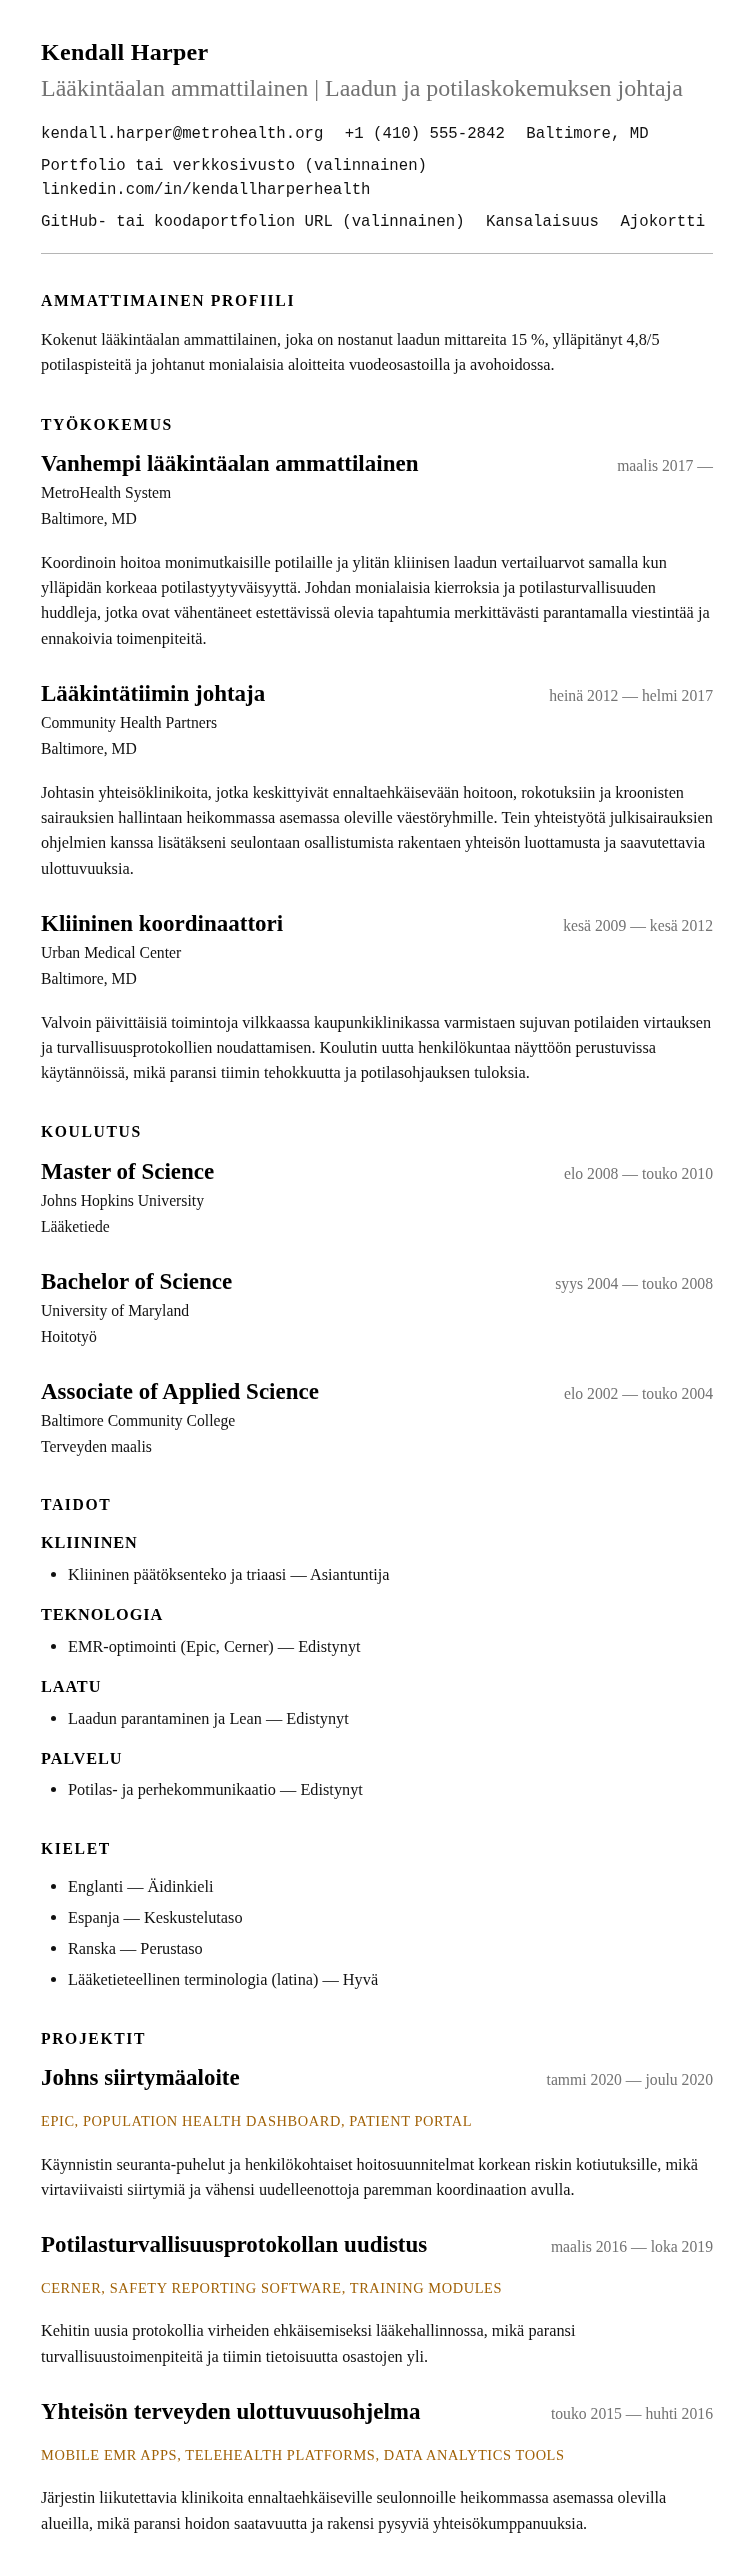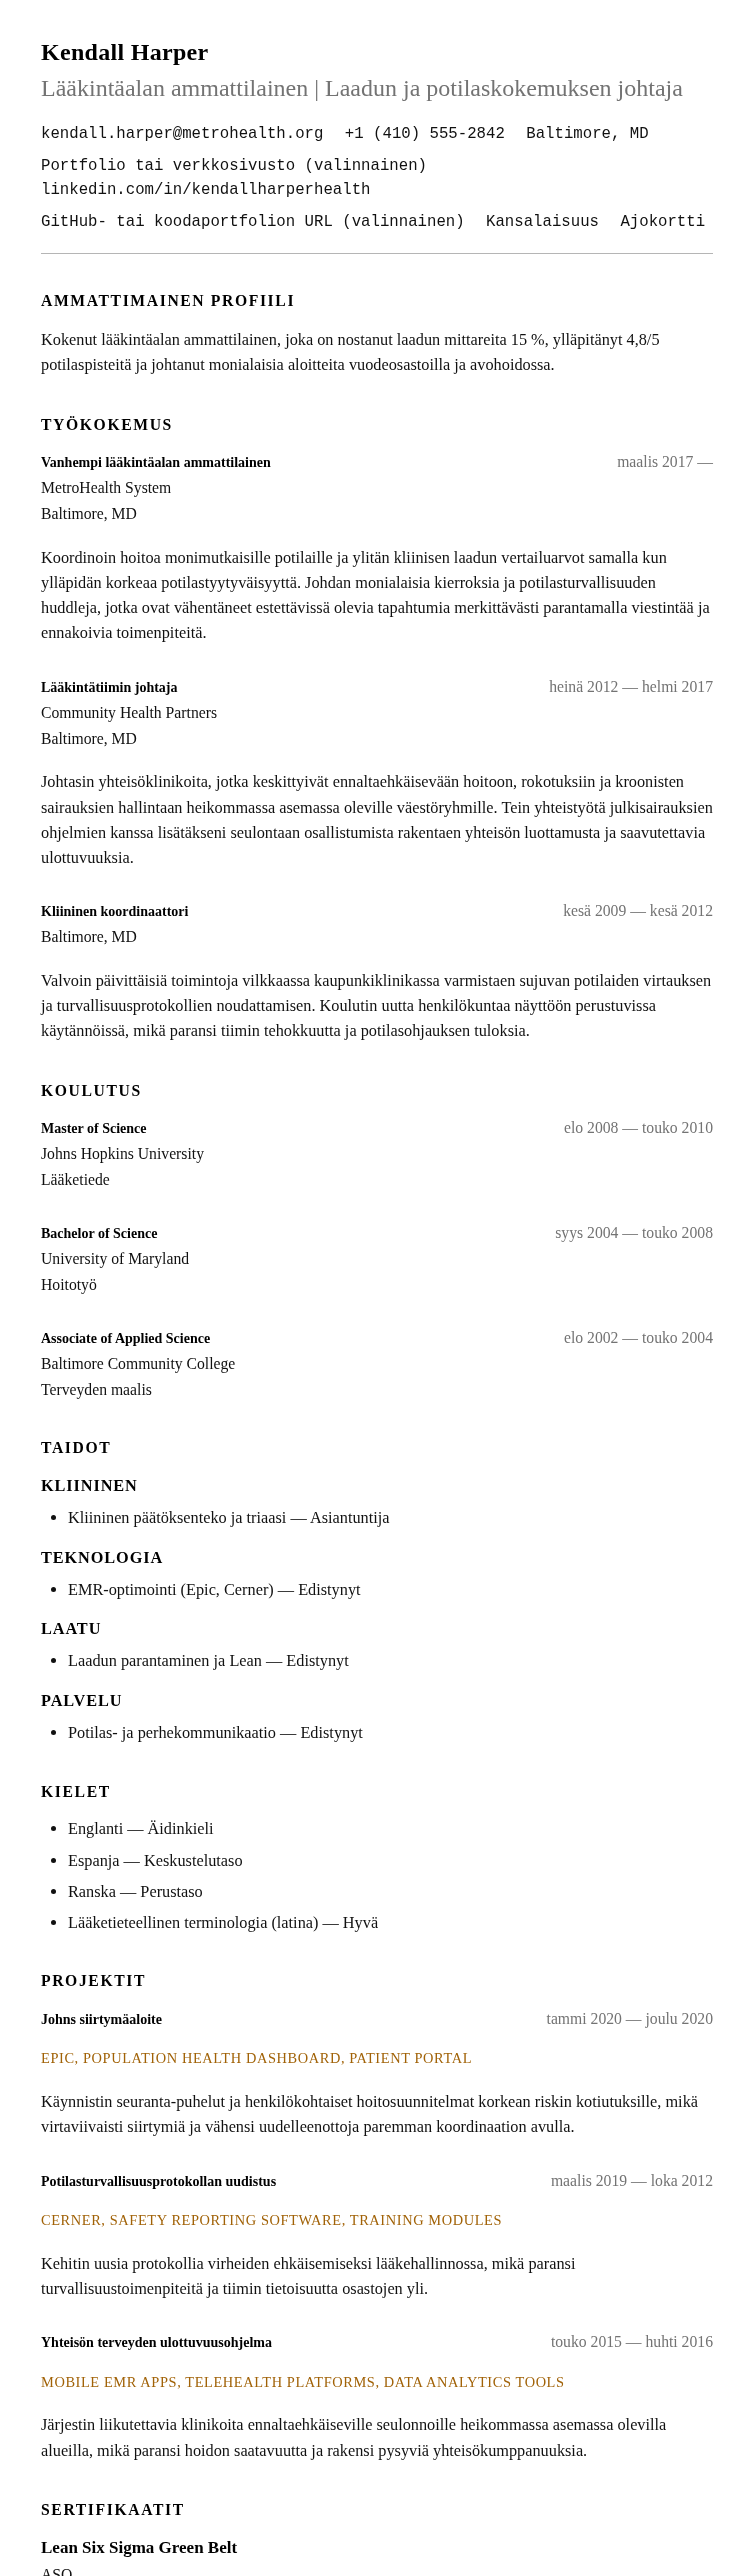--- a/index.html
+++ b/index.html
@@ -52,21 +52,21 @@
   .entry { margin-bottom: 29px; }
   .entry:last-child { margin-bottom: 0; }
   .entry-head {
     display: flex;
     justify-content: space-between;
     align-items: baseline;
     gap: 12.6px;
   }
   h3.entry-title {
     margin: 0;
-    font-size: 14px;
+    font-size: 23px;
     font-weight: 700;
     line-height: 1.25;
     color: #000;
     text-align: center;
   }
   .entry-dates { font-size: 15.7px; white-space: nowrap; color: #737373; }
   .entry-org { font-size: 15.7px; margin-top: 2.5px; }
   .entry-loc { font-size: 15.7px; margin-top: 2.5px; }
   .entry-desc { margin: 19px 0 0 0; font-size: 16.3px; line-height: 1.55; }
   .entry-tech {
@@ -148,20 +148,21 @@
       <div class="entry-org">Community Health Partners</div>
       <div class="entry-loc">Baltimore, MD</div>
       <p class="entry-desc">Johtasin yhteisöklinikoita, jotka keskittyivät ennaltaehkäisevään hoitoon, rokotuksiin ja kroonisten sairauksien hallintaan heikommassa asemassa oleville väestöryhmille. Tein yhteistyötä julkisairauksien ohjelmien kanssa lisätäkseni seulontaan osallistumista rakentaen yhteisön luottamusta ja saavutettavia ulottuvuuksia.</p>
     </article>
 
     <article class="entry">
       <div class="entry-head">
         <h3 class="entry-title">Kliininen koordinaattori</h3>
         <span class="entry-dates">kesä 2009 — kesä 2012</span>
       </div>
+      <div class="entry-org">Urban Medical Center</div>
       <div class="entry-loc">Baltimore, MD</div>
       <p class="entry-desc">Valvoin päivittäisiä toimintoja vilkkaassa kaupunkiklinikassa varmistaen sujuvan potilaiden virtauksen ja turvallisuusprotokollien noudattamisen. Koulutin uutta henkilökuntaa näyttöön perustuvissa käytännöissä, mikä paransi tiimin tehokkuutta ja potilasohjauksen tuloksia.</p>
     </article>
   </section>
 
   <section>
     <h2 class="section-heading">KOULUTUS</h2>
 
     <article class="entry">
       <div class="entry-head">
@@ -241,21 +242,21 @@
         <h3 class="entry-title">Johns siirtymäaloite</h3>
         <span class="entry-dates">tammi 2020 — joulu 2020</span>
       </div>
       <div class="entry-tech">EPIC, POPULATION HEALTH DASHBOARD, PATIENT PORTAL</div>
       <p class="entry-desc">Käynnistin seuranta-puhelut ja henkilökohtaiset hoitosuunnitelmat korkean riskin kotiutuksille, mikä virtaviivaisti siirtymiä ja vähensi uudelleenottoja paremman koordinaation avulla.</p>
     </article>
 
     <article class="entry">
       <div class="entry-head">
         <h3 class="entry-title">Potilasturvallisuusprotokollan uudistus</h3>
-        <span class="entry-dates">maalis 2019 — loka 2012</span>
+        <span class="entry-dates">maalis 2016 — loka 2019</span>
       </div>
       <div class="entry-tech">CERNER, SAFETY REPORTING SOFTWARE, TRAINING MODULES</div>
       <p class="entry-desc">Kehitin uusia protokollia virheiden ehkäisemiseksi lääkehallinnossa, mikä paransi turvallisuustoimenpiteitä ja tiimin tietoisuutta osastojen yli.</p>
     </article>
 
     <article class="entry">
       <div class="entry-head">
         <h3 class="entry-title">Yhteisön terveyden ulottuvuusohjelma</h3>
         <span class="entry-dates">touko 2015 — huhti 2016</span>
       </div>

